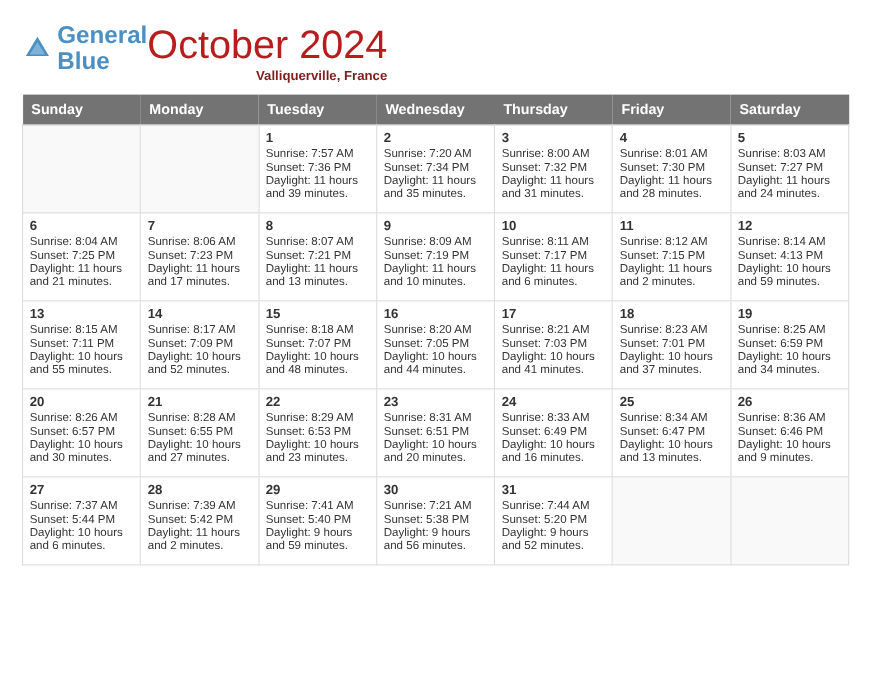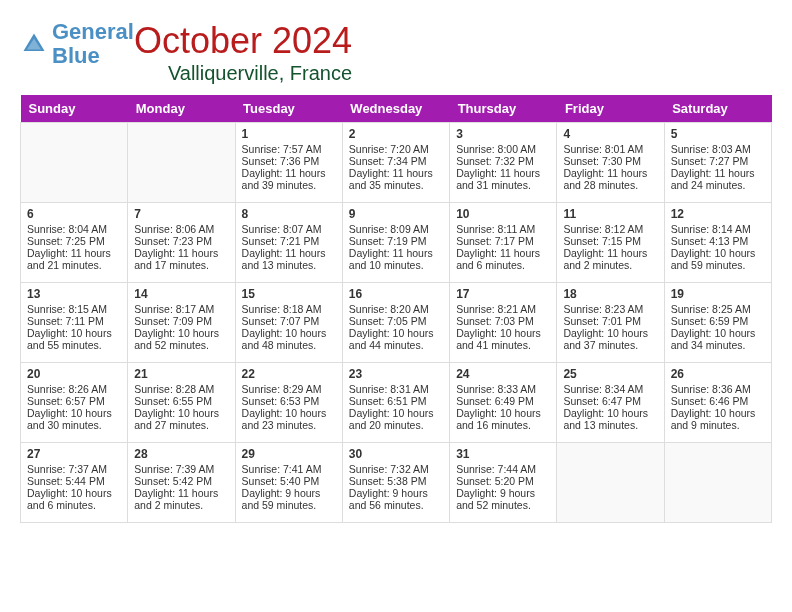--- a/index.html
+++ b/index.html
@@ -35,30 +35,31 @@
     }
     .title-area {
       text-align: right;
     }
     .month-title {
       font-size: 36px;
       font-weight: normal;
       color: #b91c1c;
     }
     .location-title {
-      font-size: 20px;
-      color: #14532d;
+      font-size: 12px;
+      color: #7f1d1d;
+      font-weight: bold;
     }
     table {
       width: 100%;
       border-collapse: collapse;
       table-layout: fixed;
     }
     th {
-      background-color: #a21caf;
+      background-color: #737373;
       color: #fff;
       text-align: left;
       padding: 6px 8px;
       font-size: 13px;
       font-weight: bold;
     }
     td {
       border: 1px solid #ddd;
       vertical-align: top;
       padding: 4px 6px;
@@ -297,21 +298,21 @@
           <div>Daylight: 11 hours and 2 minutes.</div>
         </td>
         <td>
           <span class="day-num">29</span>
           <div>Sunrise: 7:41 AM</div>
           <div>Sunset: 5:40 PM</div>
           <div>Daylight: 9 hours and 59 minutes.</div>
         </td>
         <td>
           <span class="day-num">30</span>
-          <div>Sunrise: 7:32 AM</div>
+          <div>Sunrise: 7:21 AM</div>
           <div>Sunset: 5:38 PM</div>
           <div>Daylight: 9 hours and 56 minutes.</div>
         </td>
         <td>
           <span class="day-num">31</span>
           <div>Sunrise: 7:44 AM</div>
           <div>Sunset: 5:20 PM</div>
           <div>Daylight: 9 hours and 52 minutes.</div>
         </td>
         <td class="empty"></td>

